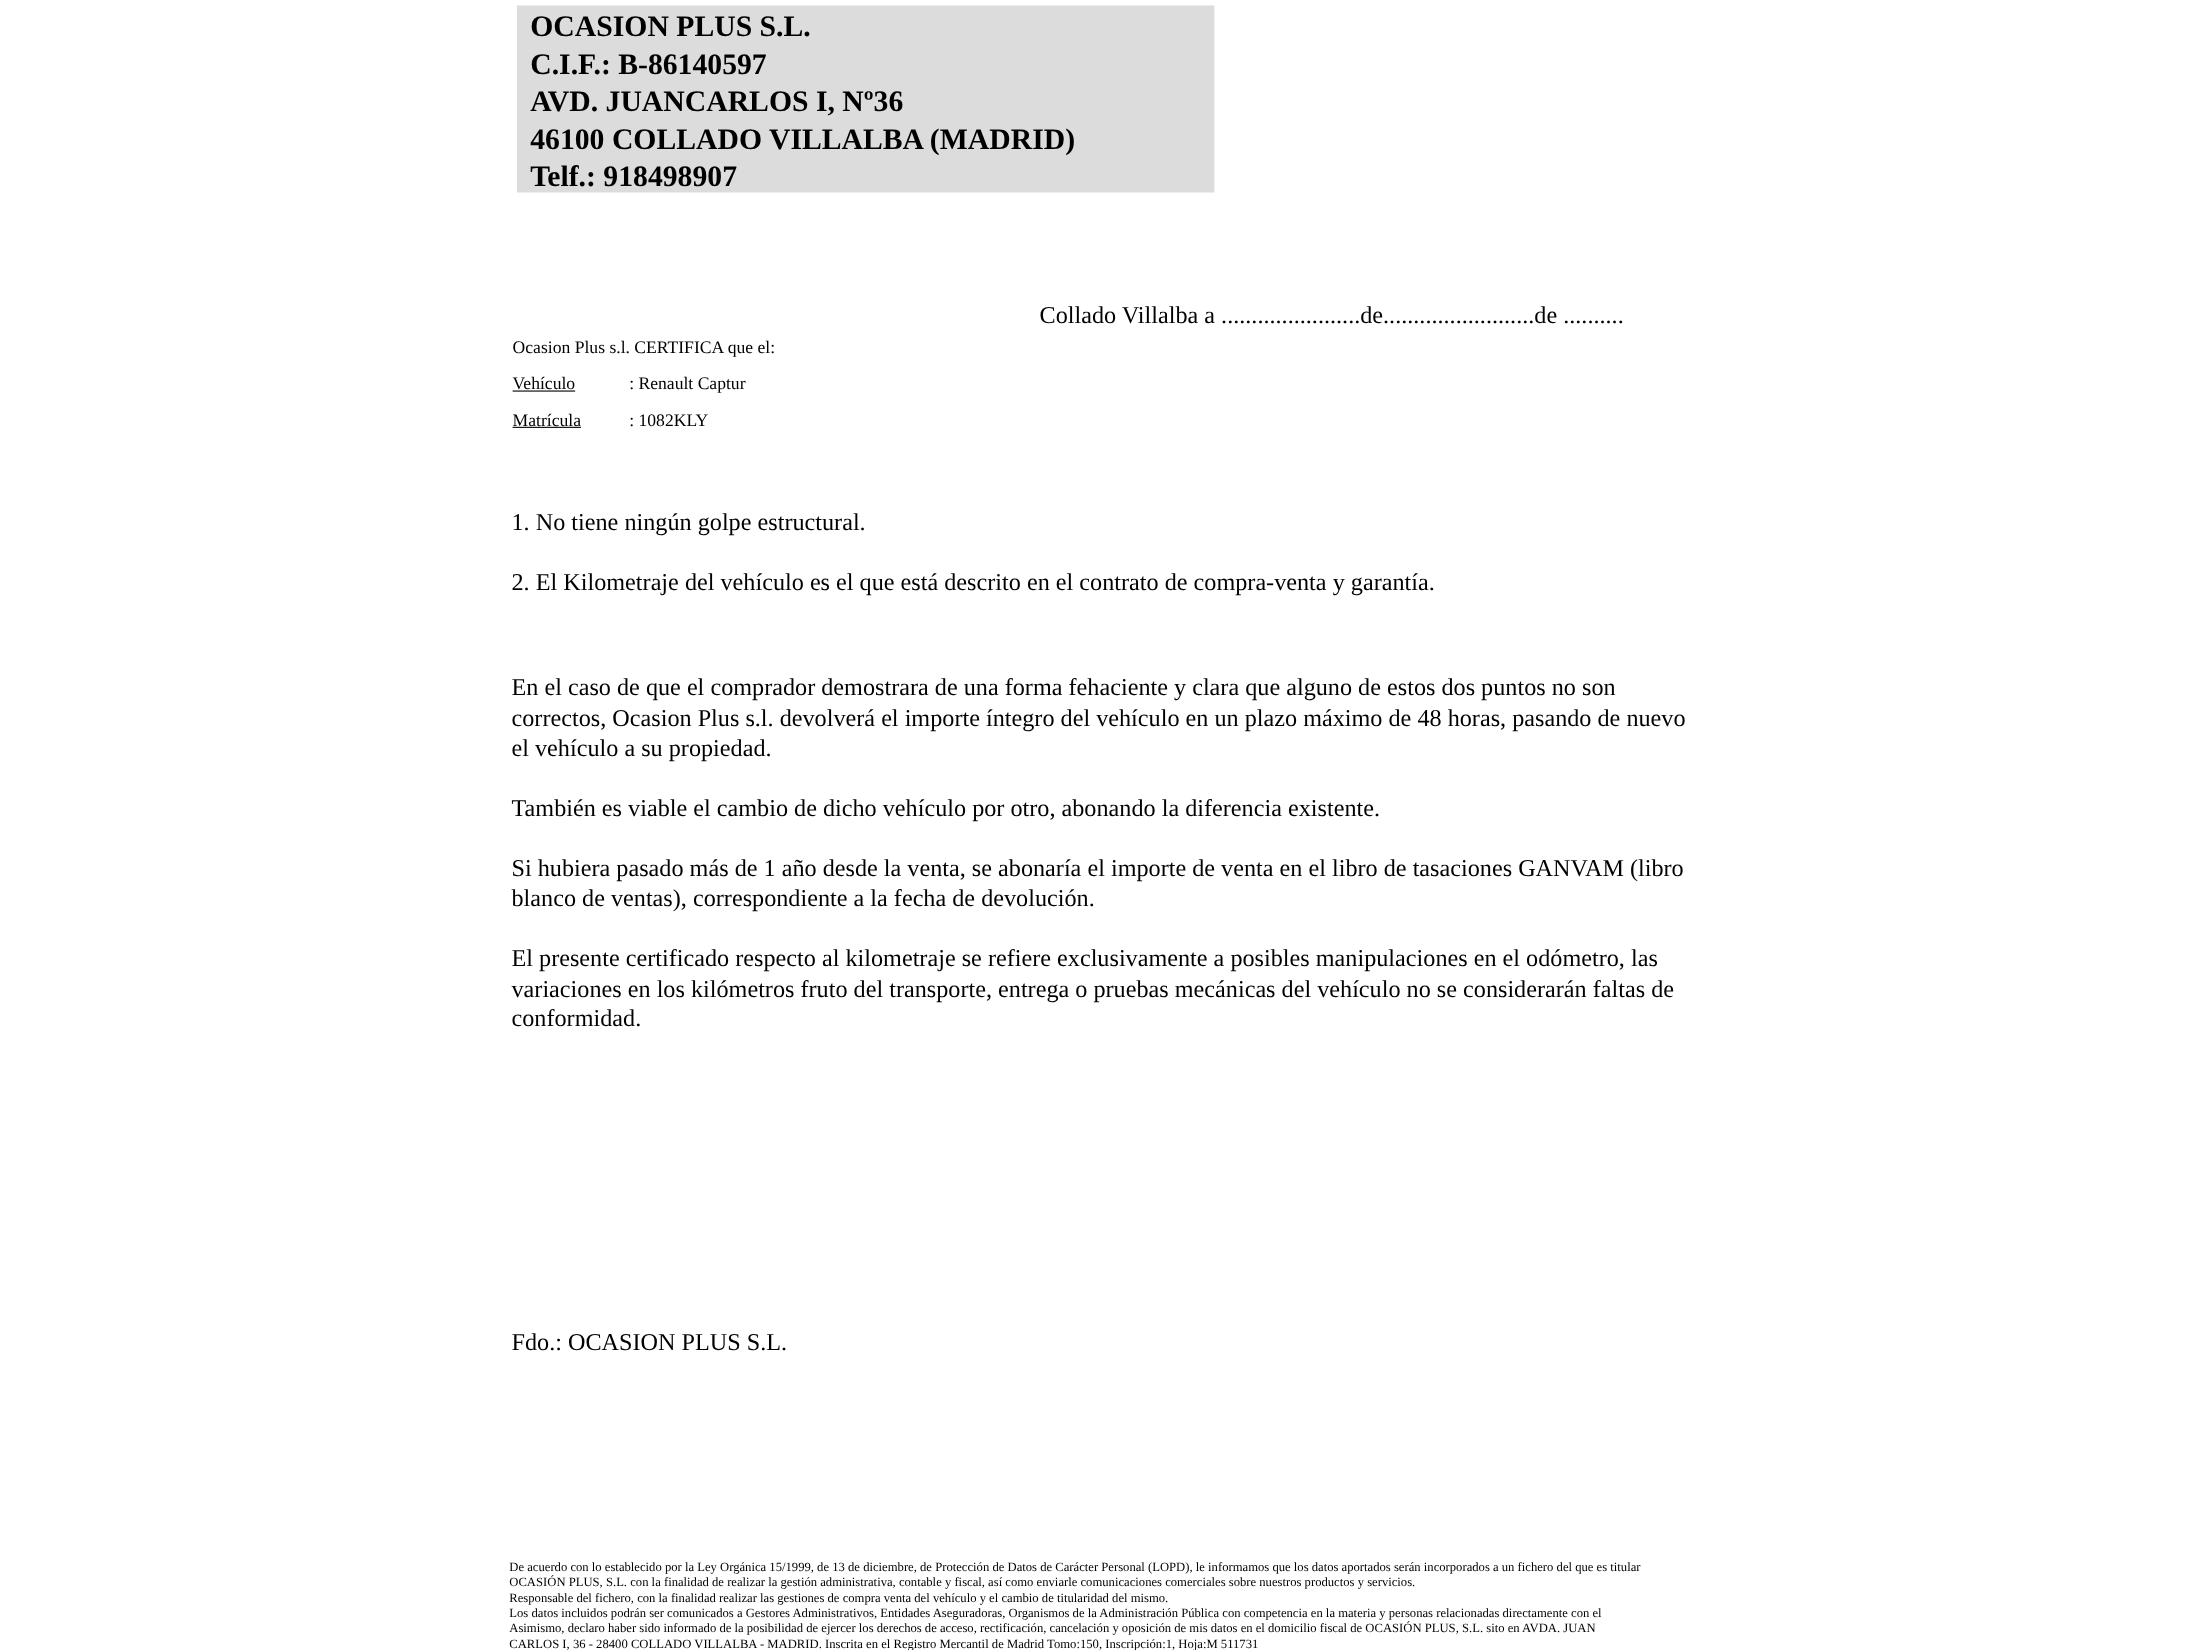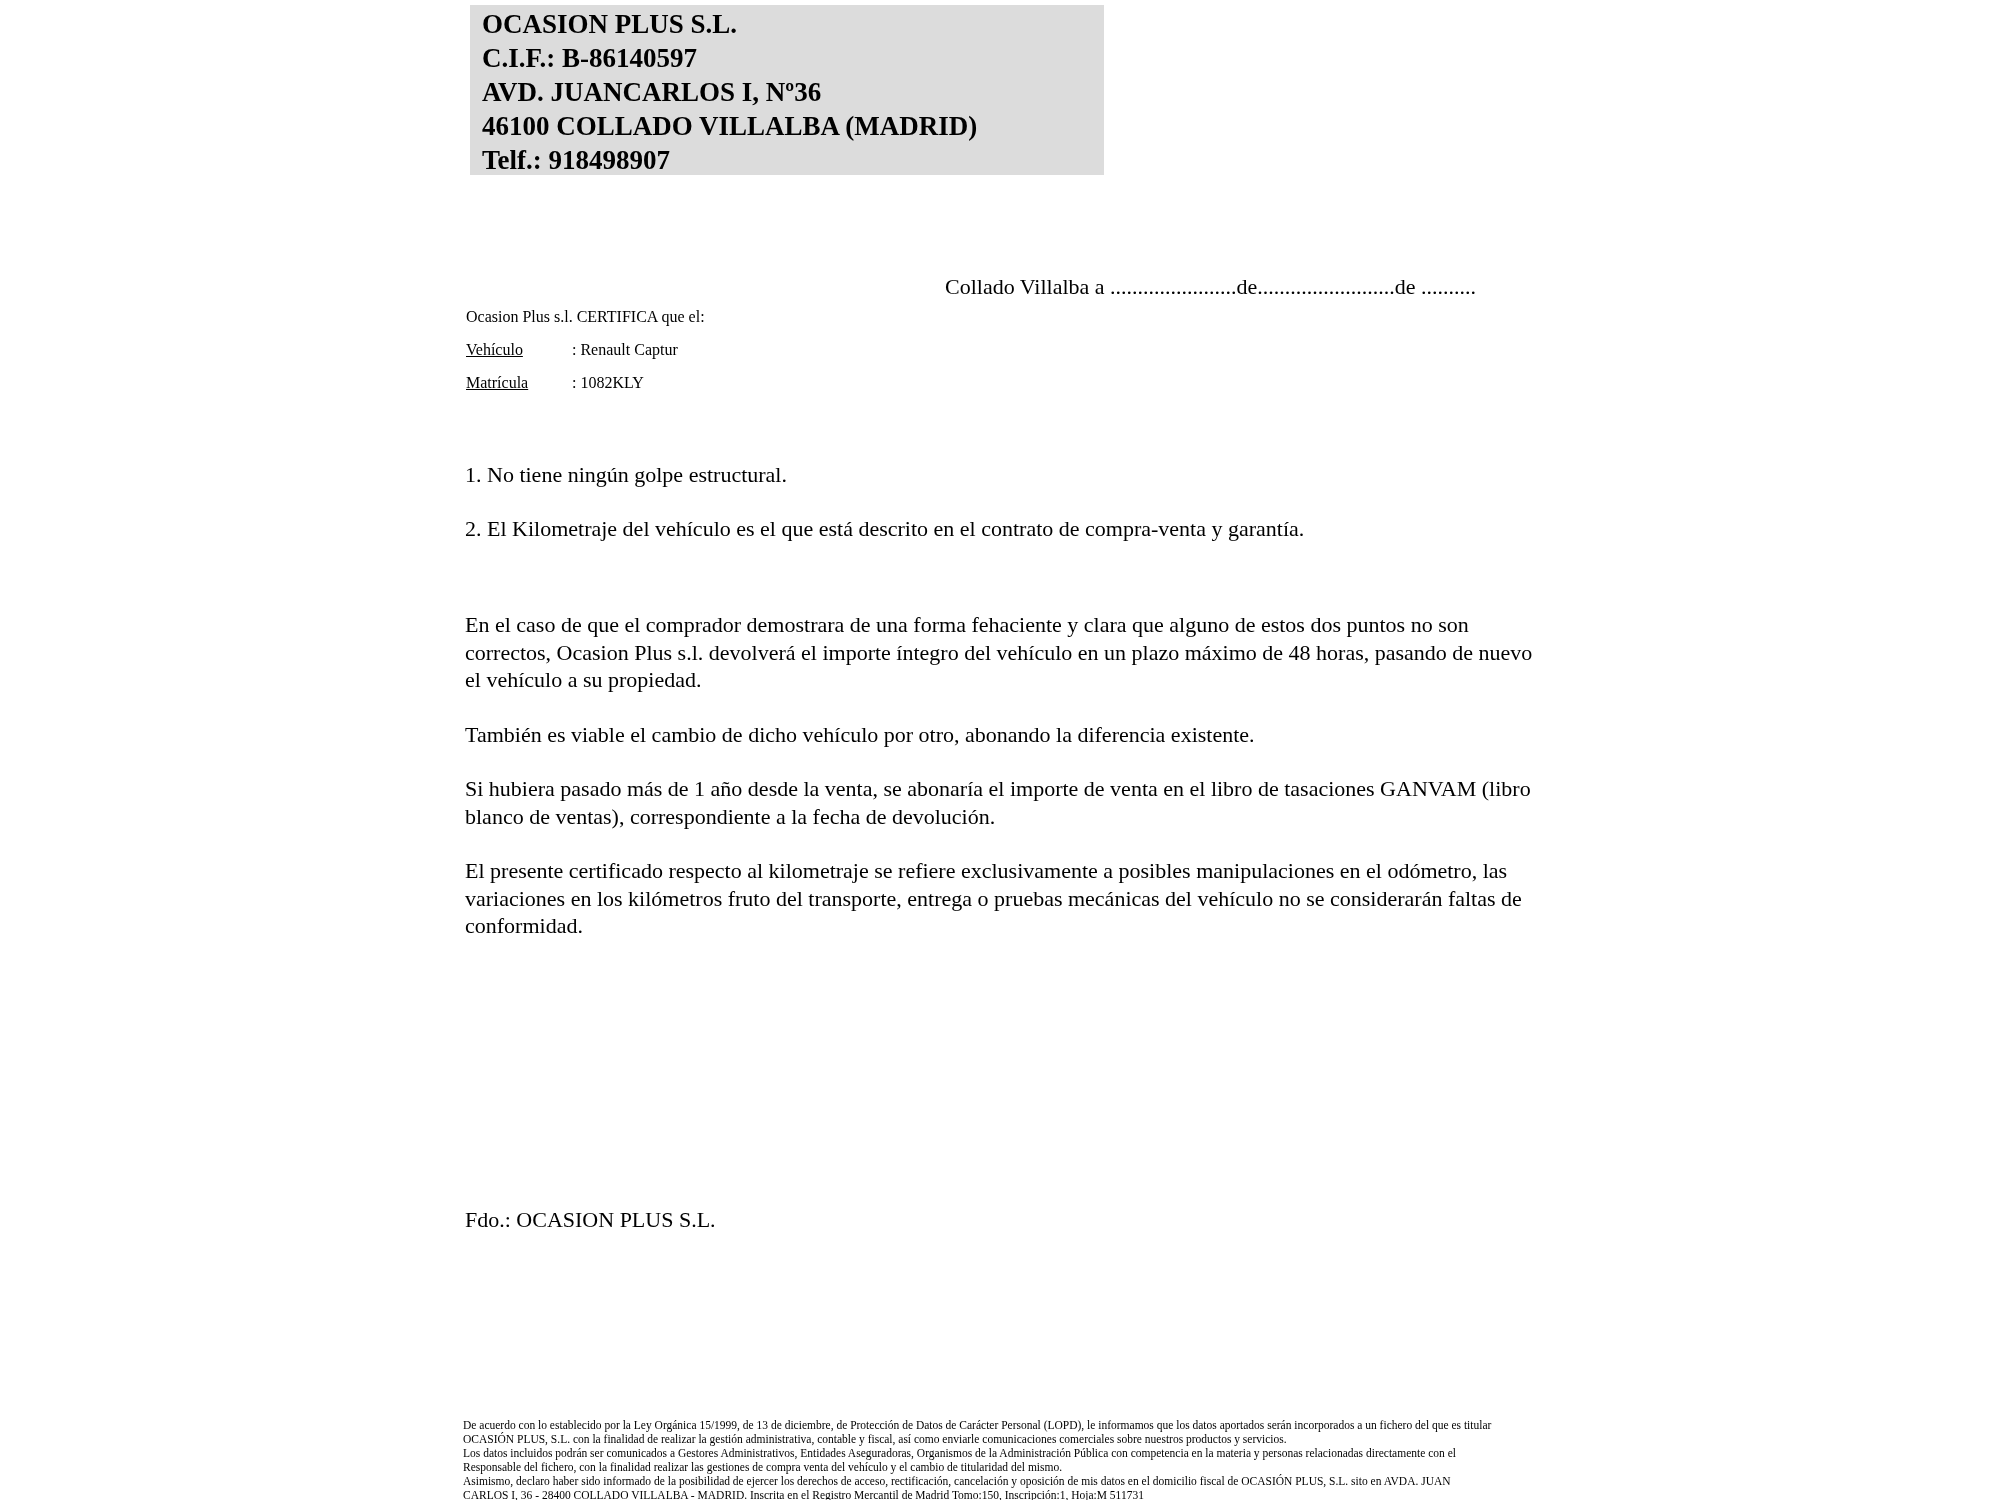--- a/index.html
+++ b/index.html
@@ -119,19 +119,19 @@
     <p>También es viable el cambio de dicho vehículo por otro, abonando la diferencia existente.</p>
     <p>Si hubiera pasado más de 1 año desde la venta, se abonaría el importe de venta en el libro de tasaciones GANVAM (libro blanco de ventas), correspondiente a la fecha de devolución.</p>
     <p>El presente certificado respecto al kilometraje se refiere exclusivamente a posibles manipulaciones en el odómetro, las variaciones en los kilómetros fruto del transporte, entrega o pruebas mecánicas del vehículo no se considerarán faltas de conformidad.</p>
   </div>
 
   <div class="signature">Fdo.: OCASION PLUS S.L.</div>
 
   <div class="legal">
     <div>De acuerdo con lo establecido por la Ley Orgánica 15/1999, de 13 de diciembre, de Protección de Datos de Carácter Personal (LOPD), le informamos que los datos aportados serán incorporados a un fichero del que es titular</div>
     <div>OCASIÓN PLUS, S.L. con la finalidad de realizar la gestión administrativa, contable y fiscal, así como enviarle comunicaciones comerciales sobre nuestros productos y servicios.</div>
+    <div>Responsable del fichero, con la finalidad realizar las gestiones de compra venta del vehículo y el cambio de titularidad del mismo.</div>
     <div>Los datos incluidos podrán ser comunicados a Gestores Administrativos, Entidades Aseguradoras, Organismos de la Administración Pública con competencia en la materia y personas relacionadas directamente con el</div>
-    <div>Responsable del fichero, con la finalidad realizar las gestiones de compra venta del vehículo y el cambio de titularidad del mismo.</div>
     <div>Asimismo, declaro haber sido informado de la posibilidad de ejercer los derechos de acceso, rectificación, cancelación y oposición de mis datos en el domicilio fiscal de OCASIÓN PLUS, S.L. sito en AVDA. JUAN</div>
     <div>CARLOS I, 36 - 28400 COLLADO VILLALBA - MADRID. Inscrita en el Registro Mercantil de Madrid Tomo:150, Inscripción:1, Hoja:M 511731</div>
   </div>
 
 </div>
 
 </body></html>

